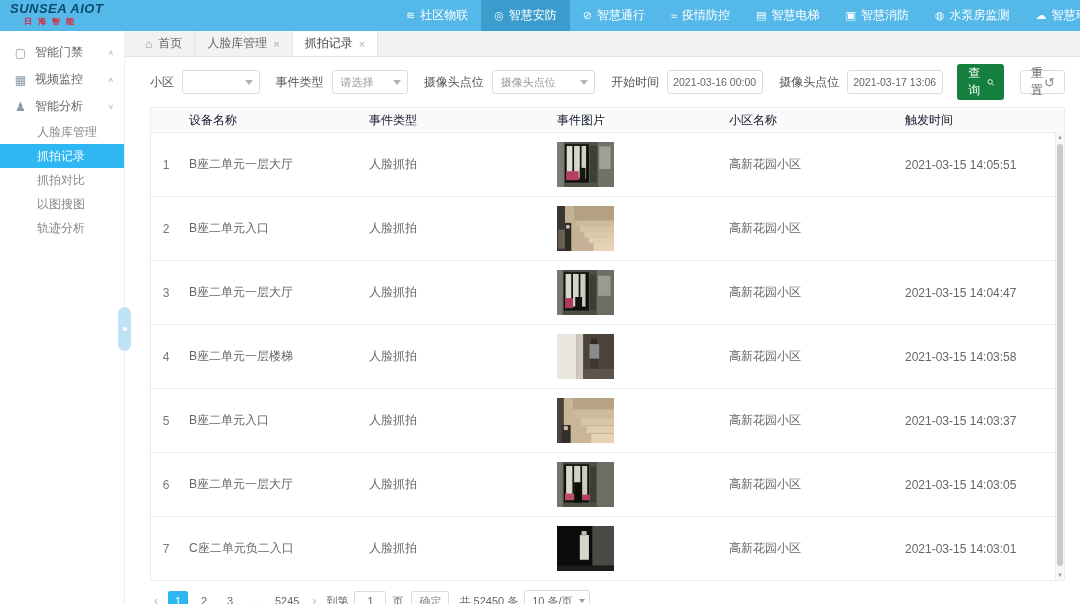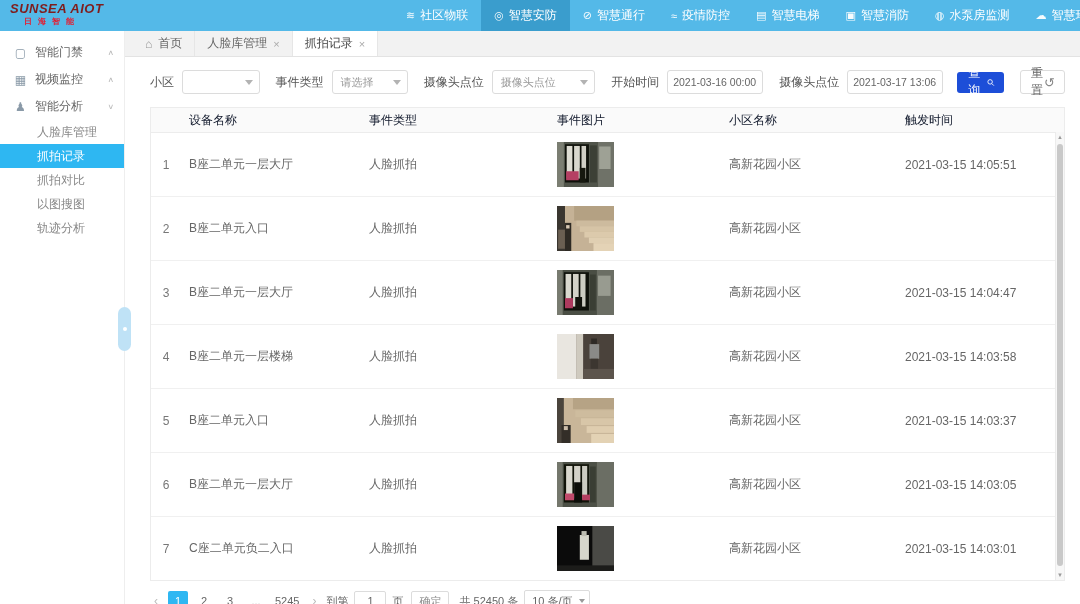--- a/index.html
+++ b/index.html
@@ -3,21 +3,21 @@
 <meta charset="utf-8">
 <style>
   * { margin:0; padding:0; box-sizing:border-box; }
   html,body { width:1080px; height:604px; overflow:hidden; background:#fff;
     font-family:"Liberation Sans","DejaVu Sans",sans-serif; font-size:12px; color:#555; }
   .app { width:1080px; height:604px; display:flex; flex-direction:column; position:relative; }
 
   
   .topbar { height:31px; background:#54b9e8; display:flex; align-items:stretch; color:#fff; flex-shrink:0; }
   .logo { width:128px; padding:2px 0 0 10px; flex-shrink:0; }
-  .logo-en { color:#7f1d1d; font-weight:bold; font-style:italic; font-size:13px; letter-spacing:.5px; line-height:14px; }
+  .logo-en { color:#0c4a6e; font-weight:bold; font-style:italic; font-size:13px; letter-spacing:.5px; line-height:14px; }
   .logo-cn { color:#e8192c; font-weight:bold; font-size:8px; letter-spacing:6px; padding-left:14px; line-height:11px; }
   .topnav { display:flex; align-items:stretch; margin-left:265px; }
   .nav-item { display:flex; align-items:center; gap:5px; padding:0 13px; font-size:12px; cursor:pointer; white-space:nowrap; }
   .nav-item.active { background:#3a9dcd; }
   .nav-ic { font-size:11px; opacity:.95; }
 
   
   .bodyrow { flex:1; display:flex; min-height:0; }
   .sidebar { width:125px; background:#fff; border-right:1px solid #eee; flex-shrink:0; padding-top:8px; }
   .sgroup { height:27px; display:flex; align-items:center; gap:8px; padding:0 10px 0 14px; color:#666; cursor:pointer; }
@@ -36,21 +36,21 @@
 
   
   .content { flex:1; background:#fff; padding:13px 15px 0 25px; display:flex; flex-direction:column; min-height:0; }
   .filters { display:flex; align-items:center; gap:8px; flex-shrink:0; height:24px; }
   .flabel { color:#555; font-size:12px; white-space:nowrap;text-align:right; }
   .fselect { position:relative; height:24px; border:1px solid #dcdcdc; border-radius:3px; background:#fff;
     display:flex; align-items:center; padding:0 18px 0 8px; color:#999; font-size:11px; cursor:pointer; }
   .fselect .arr { position:absolute; right:6px; top:9px; width:0; height:0; border-left:4px solid transparent; border-right:4px solid transparent; border-top:5px solid #b3b3b3; }
   .finput { height:24px; width:96px; border:1px solid #dcdcdc; border-radius:3px; padding:0 5px; font-size:10.5px; color:#666;
     font-family:"Liberation Sans","DejaVu Sans",sans-serif; }
-  .btn-search { height:21px; background:#1d4ed8; border:none; border-radius:3px; color:#fff; font-size:12px; padding:0 9px;
+  .btn-search { height:36px; background:#15803d; border:none; border-radius:3px; color:#fff; font-size:12px; padding:0 9px;
     display:flex; align-items:center; gap:5px; cursor:pointer; margin-left:6px; }
   .btn-reset { height:24px; background:#fff; border:1px solid #dcdcdc; border-radius:3px; color:#666; font-size:12px; padding:0 9px;
     display:flex; align-items:center; cursor:pointer; margin-left:8px; }
   .reset-ic { font-size:13px; color:#888; }
 
   
   .tablewrap { margin-top:13px; border:1px solid #ececec; position:relative; flex-shrink:0; }
   .trow { display:flex; align-items:stretch; }
   .thead { background:#fafafa; border-bottom:1px solid #ececec; }
   .thead .td { color:#0f172a; font-size:12px; height:24px; display:flex; align-items:center;font-family:Liberation Mono, monospace; }

